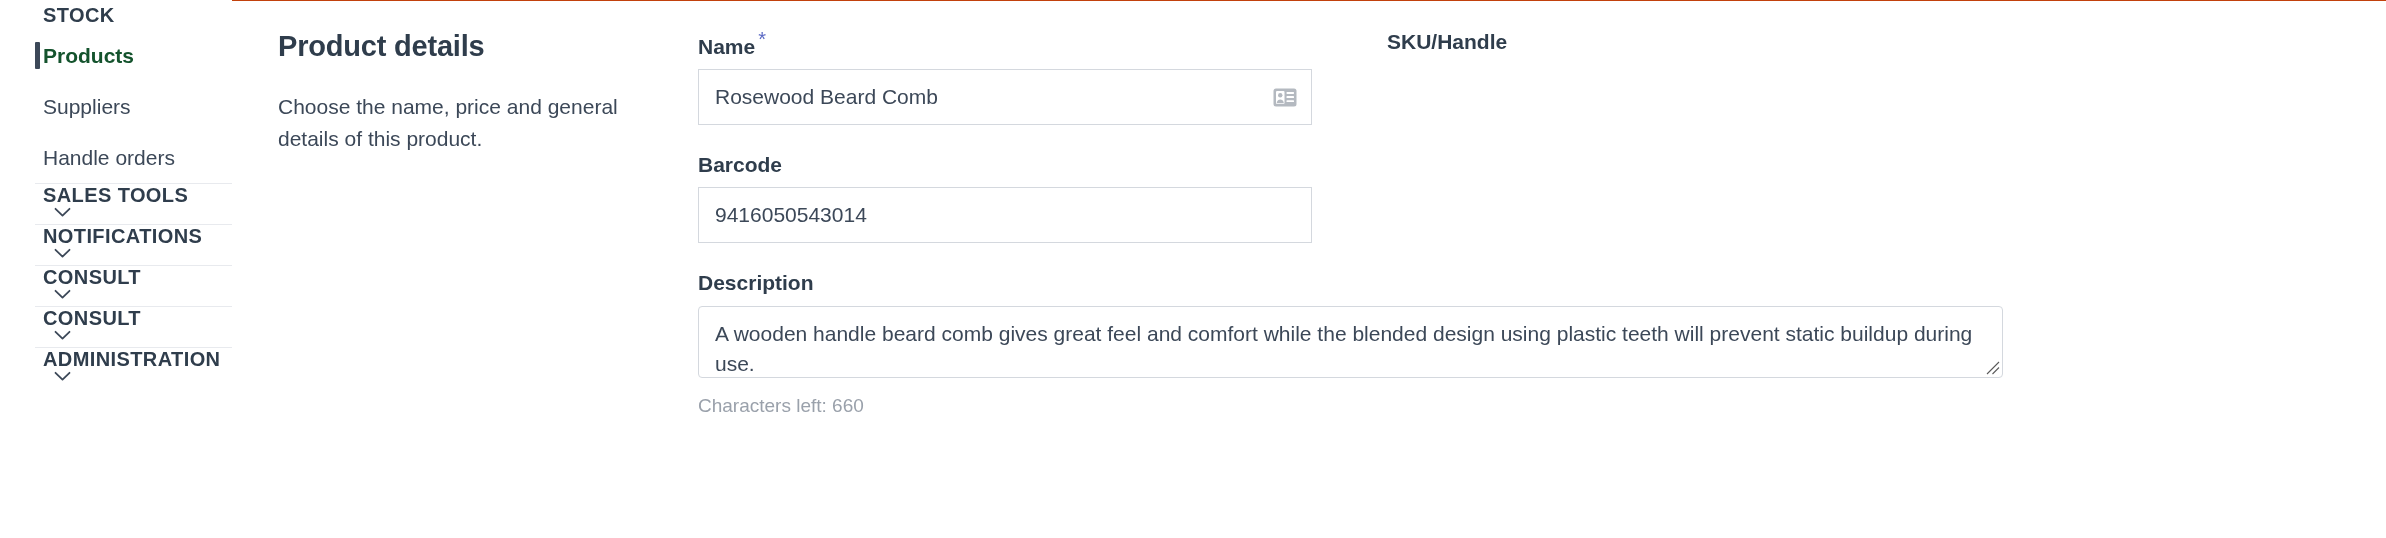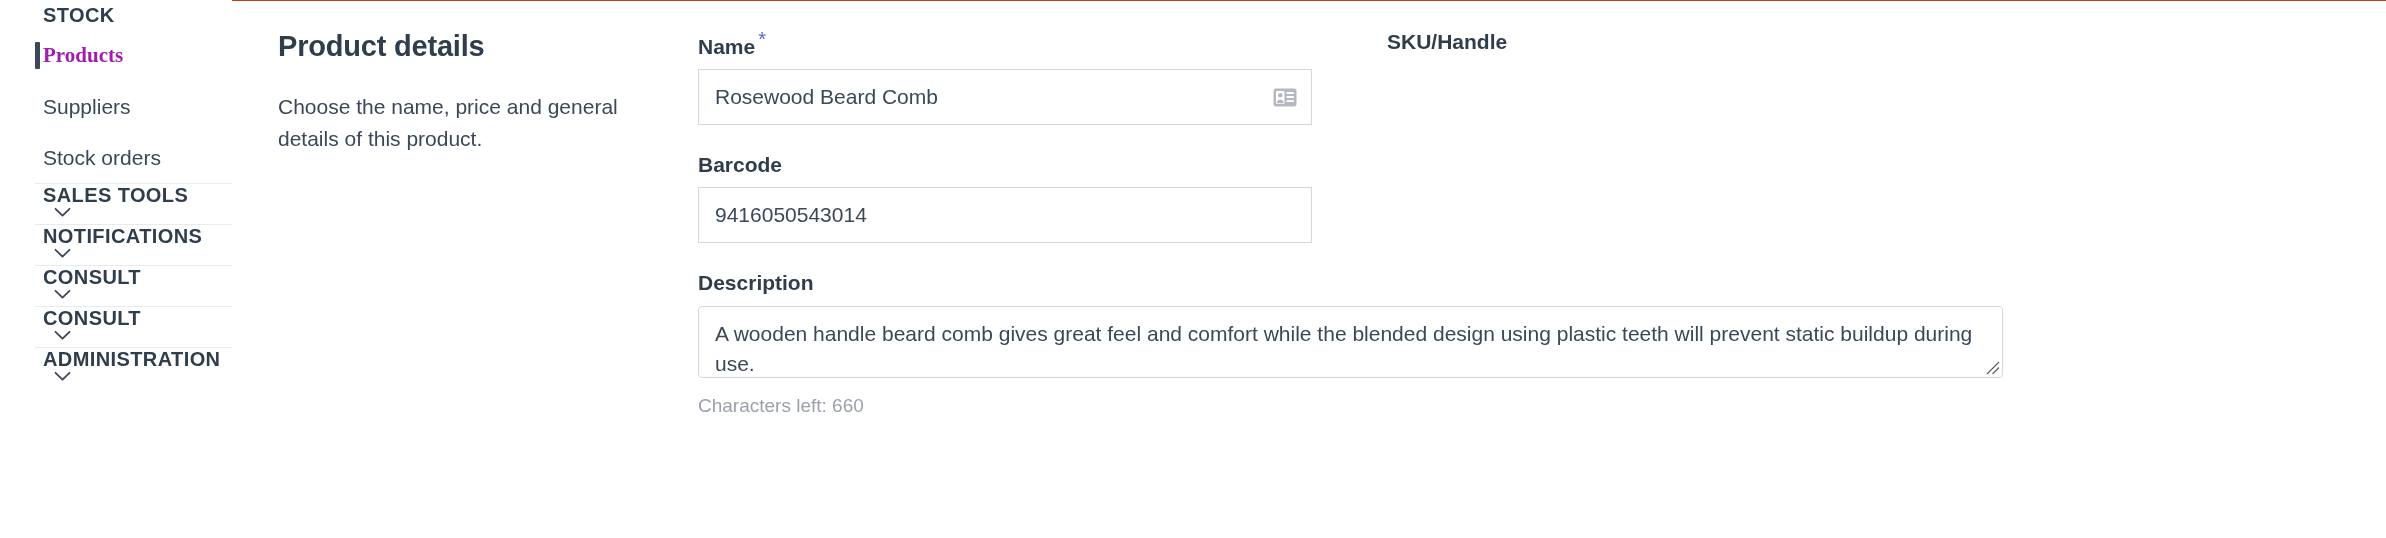--- a/index.html
+++ b/index.html
@@ -51,22 +51,21 @@
     align-items: center;
     padding-left: 27px;
     font-size: 21px;
     color: #3c4858;
     position: relative;
     cursor: pointer;
     box-sizing: border-box;
   }
   .nav-item.active {
     font-weight: 700;
-    color: #a21caf;
-    font-family: Liberation Serif, serif;
+    color: #14532d;
   }
   .nav-item.active::before {
     content: "";
     position: absolute;
     left: 19px;
     top: 12px;
     bottom: 12px;
     width: 5px;
     background: #3c4858;
     border-radius: 1px;
@@ -256,21 +255,21 @@
 
     <div class="nav-item active">
       <span>Products</span>
     </div>
 
     <div class="nav-item">
       <span>Suppliers</span>
     </div>
 
     <div class="nav-item">
-      <span>Stock orders</span>
+      <span>Handle orders</span>
     </div>
 
     <div class="nav-divider"></div>
 
     <div class="nav-group">
       <span class="nav-group-label">SALES TOOLS</span>
       <span class="chev">
         <svg width="17" height="11" viewBox="0 0 17 11" fill="none" xmlns="http://www.w3.org/2000/svg">
           <path d="M1.5 1.8 L8.5 8.6 L15.5 1.8" stroke="currentColor" stroke-width="1.8" stroke-linecap="round" stroke-linejoin="round"></path>
         </svg>

